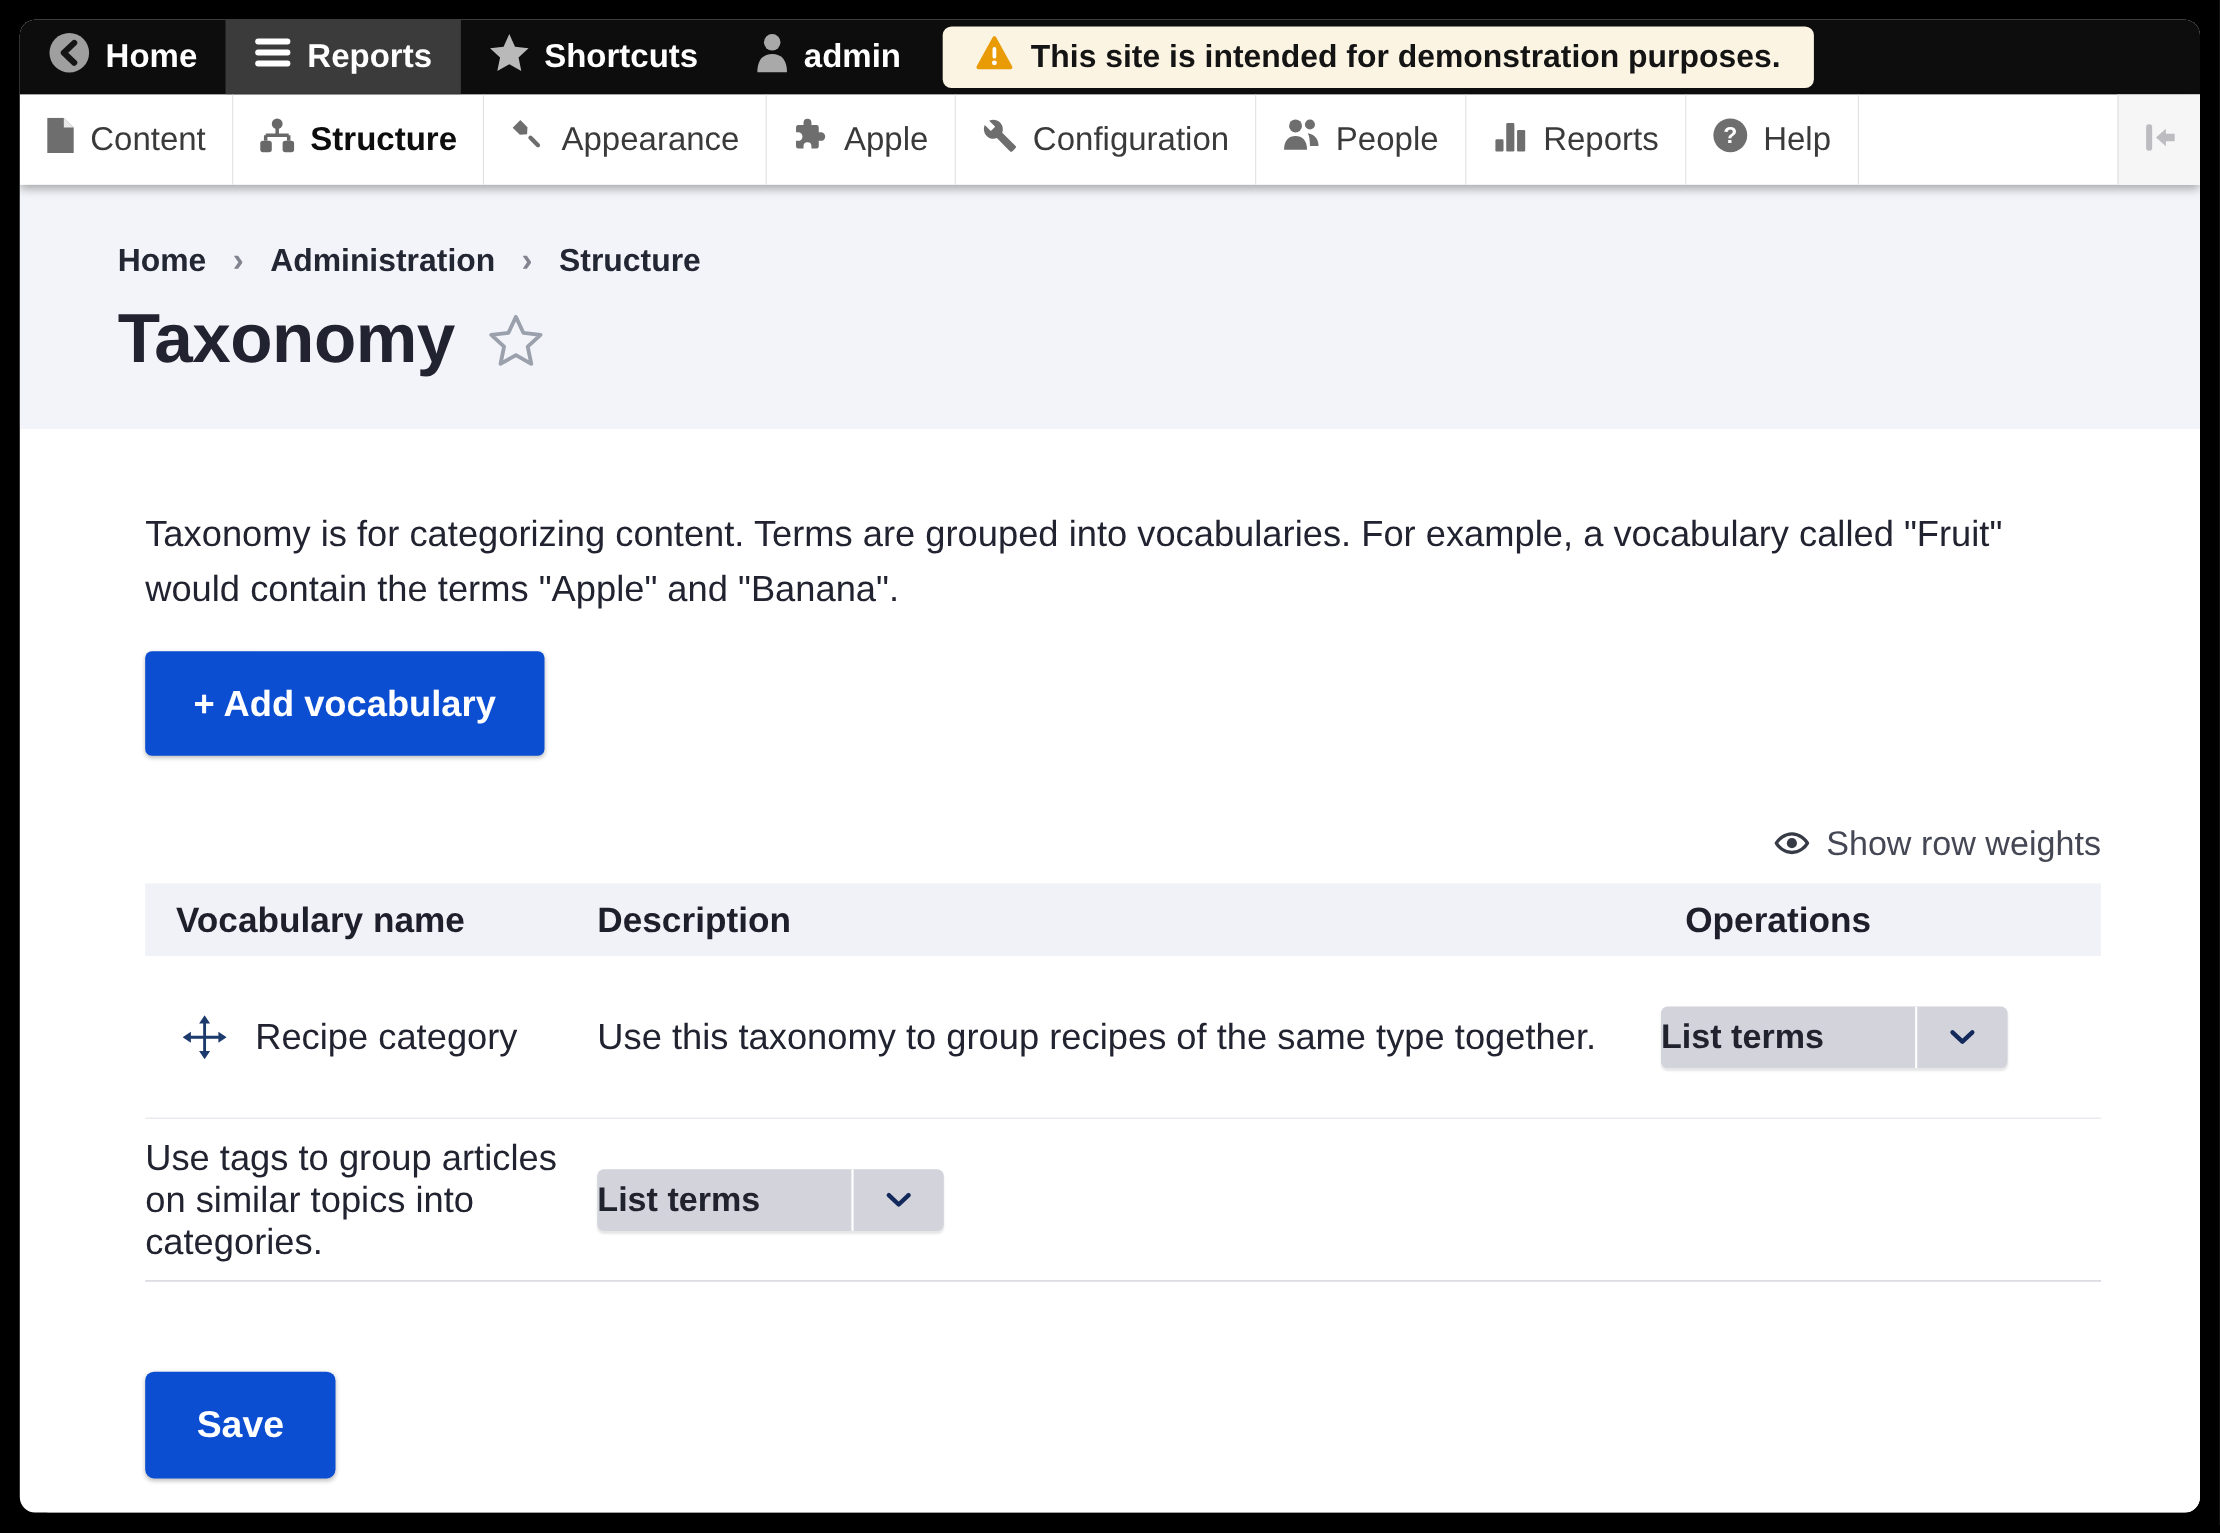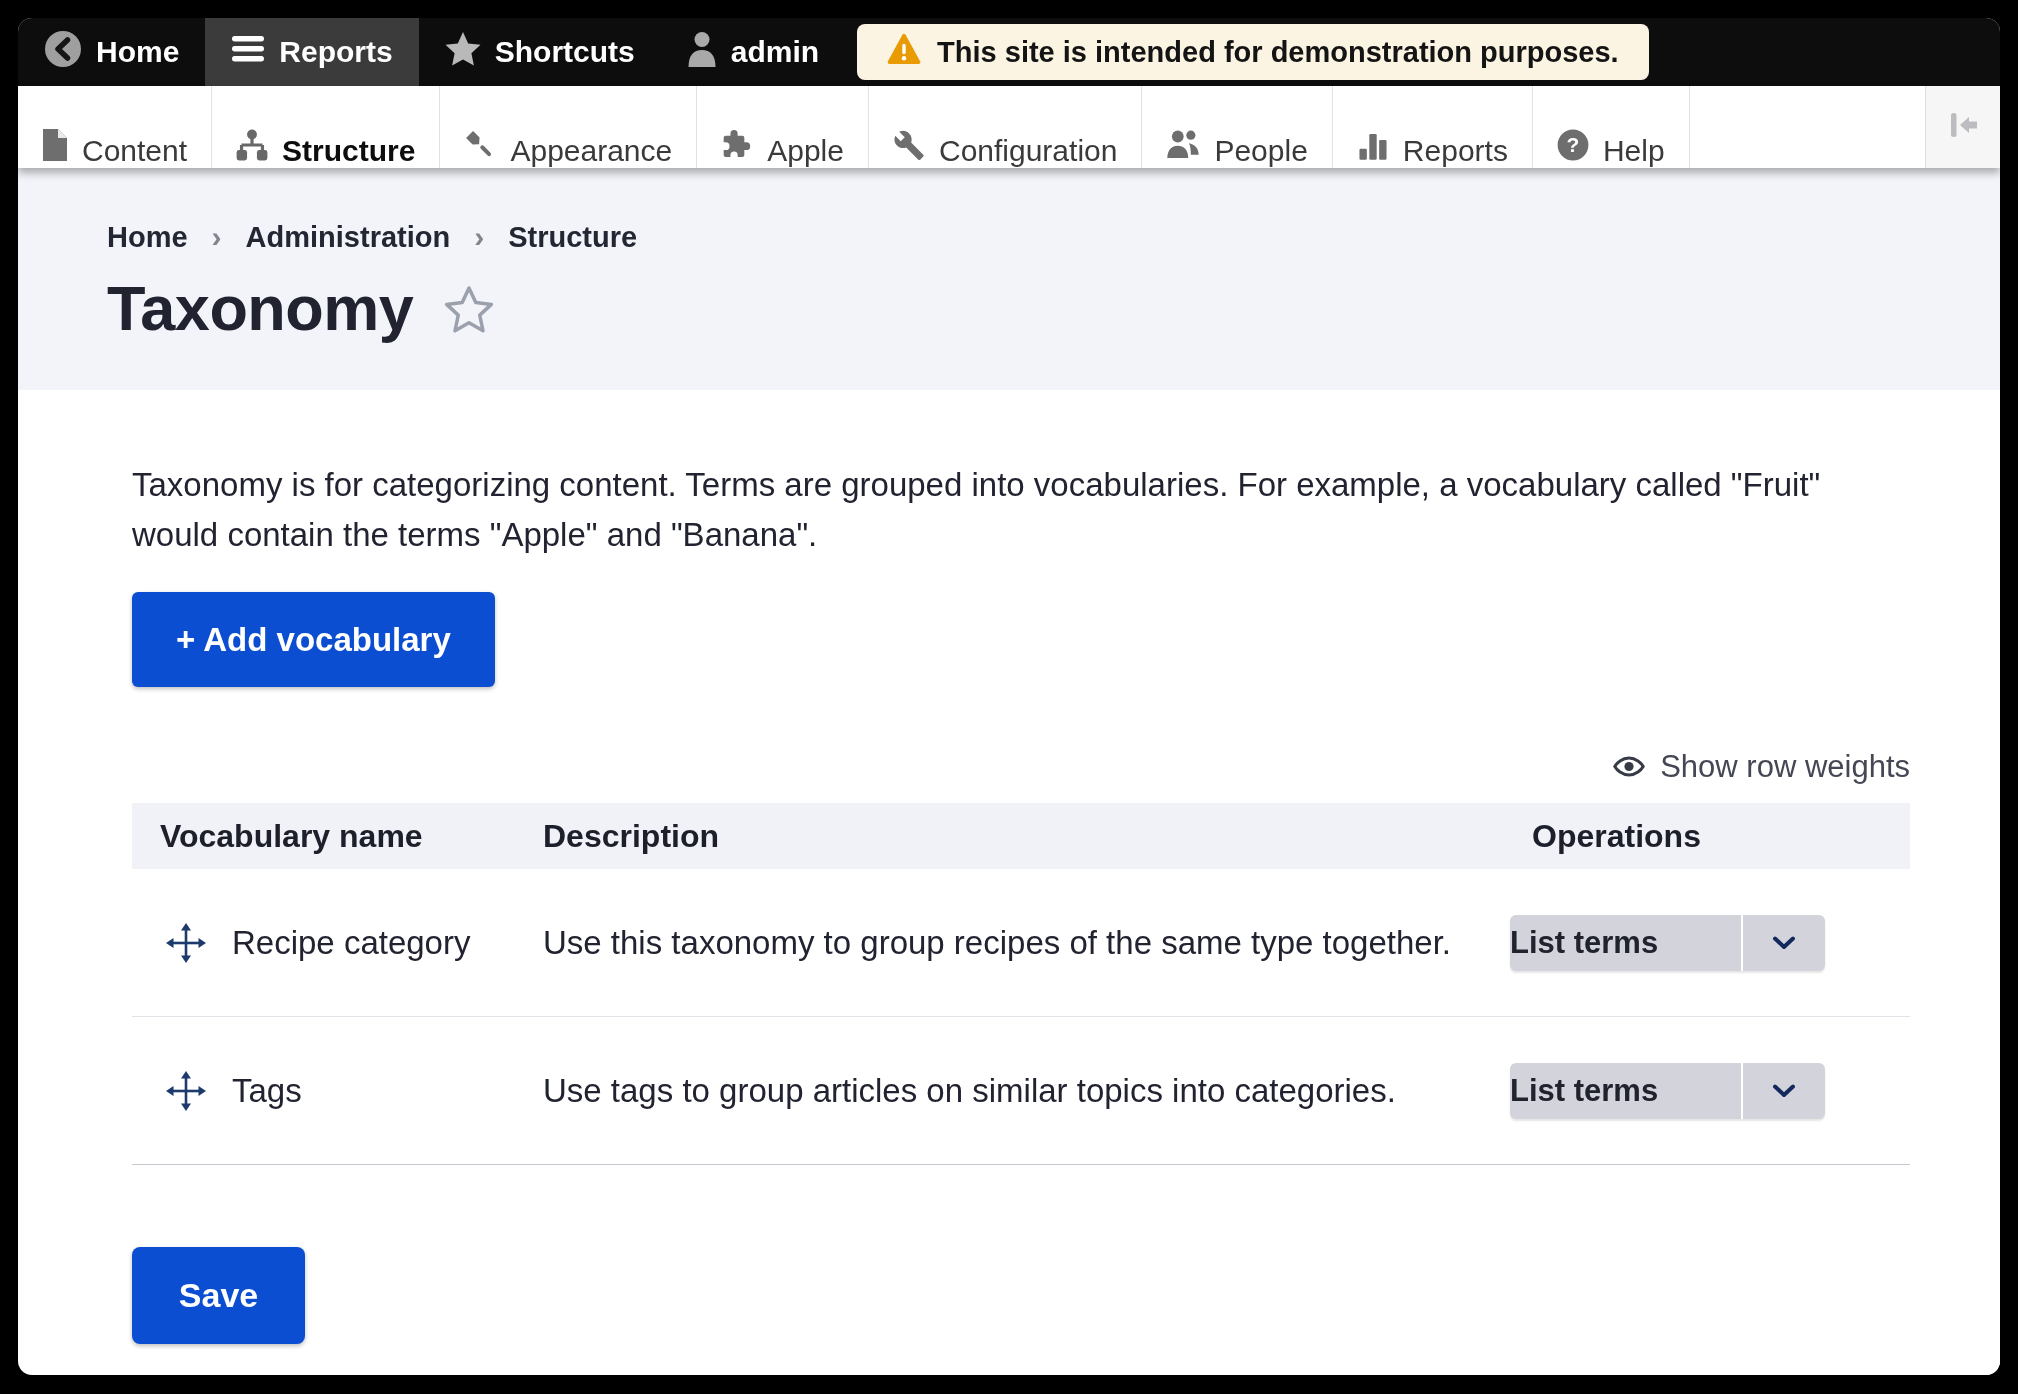--- a/index.html
+++ b/index.html
@@ -36,21 +36,21 @@
   }
 
   
   .toolbar2 {
     height:82px; flex:0 0 82px; background:#fff;
     display:flex; align-items:stretch;
     position:relative; z-index:5;
     box-shadow:0 5px 8px rgba(0,0,0,0.30);
   }
   .tb2-item {
-    display:flex; align-items:flex-end; gap:14px;
+    display:flex; align-items:center; gap:14px;
     padding:0 24px; font-size:30px; color:#3a3a3a;
     border-right:1px solid #e2e2e2; cursor:pointer; white-space:nowrap;
   }
   .tb2-item.active { font-weight:bold; color:#0d0d0d; }
   .tb2-spacer { flex:1; }
   .tb2-collapse {
     width:75px; border-left:1px solid #dcdcdc; background:#f6f6f7;
     display:flex; align-items:center; justify-content:center; cursor:pointer;
   }
 
@@ -317,37 +317,20 @@
               <span class="listterms-caret">
                 <svg width="24" height="14" viewBox="0 0 24 14">
                   <path d="M3 2.5 L12 11 L21 2.5" stroke="#14295b" stroke-width="4" fill="none" stroke-linecap="round" stroke-linejoin="round"></path>
                 </svg>
               </span>
             </button>
           </div>
         </div>
 
         <div class="t-row t-body-row last">
-          <div class="cell-name">
-            <span class="drag-handle">
-              <svg width="40" height="40" viewBox="0 0 40 40">
-                <g stroke="#1d3a6d" stroke-width="2.6">
-                  <line x1="20" y1="7" x2="20" y2="33"></line>
-                  <line x1="7" y1="20" x2="33" y2="20"></line>
-                </g>
-                <g fill="#1d3a6d">
-                  <path d="M20 0 L25 7.5 H15 Z"></path>
-                  <path d="M20 40 L25 32.5 H15 Z"></path>
-                  <path d="M0 20 L7.5 15 V25 Z"></path>
-                  <path d="M40 20 L32.5 15 V25 Z"></path>
-                </g>
-              </svg>
-            </span>
-            <span>Tags</span>
-          </div>
           <div class="cell-desc">Use tags to group articles on similar topics into categories.</div>
           <div class="cell-ops">
             <button class="listterms-btn">
               <span class="listterms-label">List terms</span>
               <span class="listterms-div"></span>
               <span class="listterms-caret">
                 <svg width="24" height="14" viewBox="0 0 24 14">
                   <path d="M3 2.5 L12 11 L21 2.5" stroke="#14295b" stroke-width="4" fill="none" stroke-linecap="round" stroke-linejoin="round"></path>
                 </svg>
               </span>

